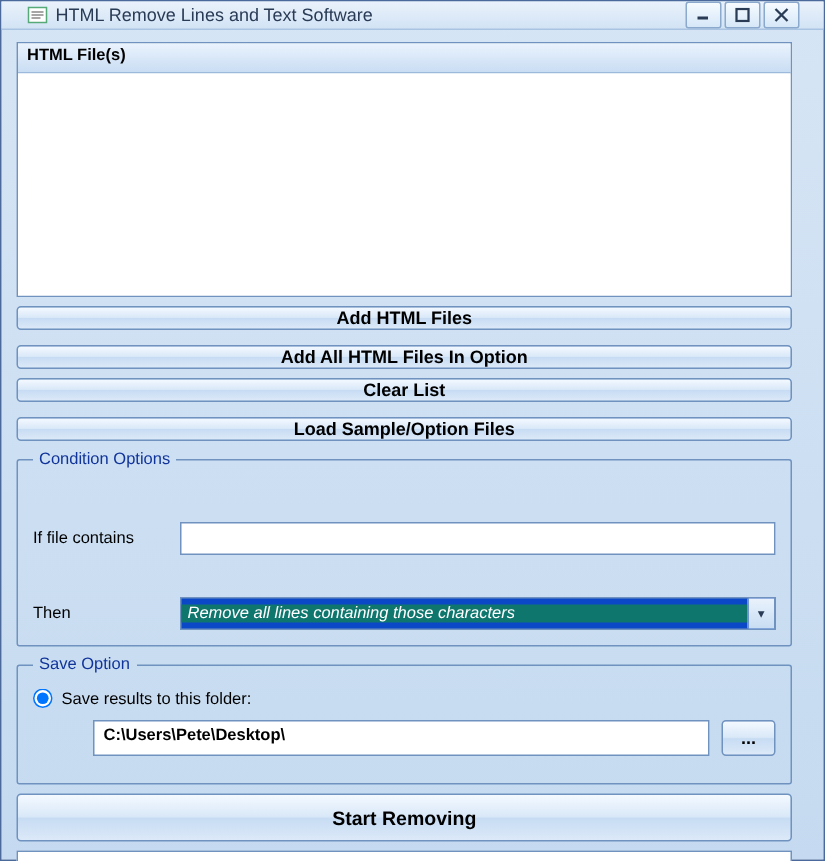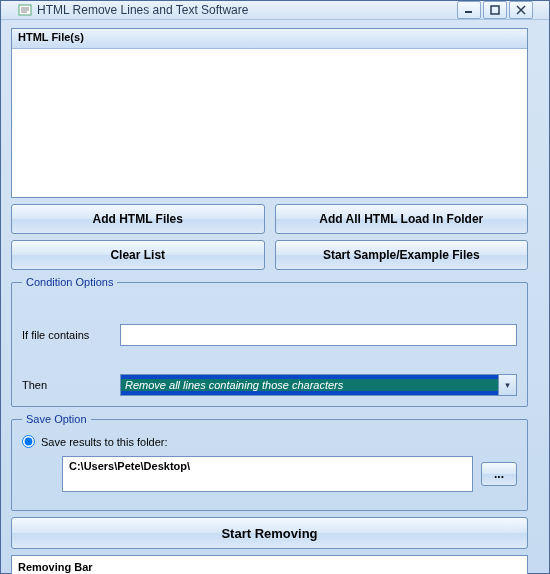--- a/index.html
+++ b/index.html
@@ -64,21 +64,21 @@
     background: linear-gradient(#eaf3fd,#c9ddf3);
     border-bottom: 1px solid #9cb9db;
     padding: 2px 6px;
     font-weight: bold;
     font-size: 11px;
     color:#000;
   }
   .file-body { flex:1; background:#fff; }
 
   .btn-row {
-    display:flex; gap:10px;
+    display:flex; gap:10px;flex-direction:column;
   }
   .btn {
     flex:1;
     height: 30px;
     background: linear-gradient(#f4f9ff,#d9e8f8 48%,#c7dcf3 52%,#dce9f8);
     border: 1px solid #6f92bf;
     border-radius: 3px;
     font-weight: bold;
     font-size: 12px;
     color:#000;
@@ -142,21 +142,21 @@
     display:flex;align-items:center;gap:6px;font-size:11px;
     margin: 2px 0;
   }
   .radio-row input { margin:0; }
   .path-row {
     display:flex; gap:8px; align-items:center;
     margin: 8px 0 8px 40px;
   }
   .pathfield {
     flex:1;
-    height: 36px;
+    height: 24px;
     border:1px solid #6f92bf;
     background:#fff;
     padding:3px 6px;
     font-size:11px;
     font-weight: bold;
   }
   .browse {
     width: 36px; height: 24px;
     background: linear-gradient(#f4f9ff,#d9e8f8 48%,#c7dcf3 52%,#dce9f8);
     border: 1px solid #6f92bf;
@@ -221,25 +221,25 @@
 
   <div class="client">
 
     <div class="file-box">
       <div class="file-header">HTML File(s)</div>
       <div class="file-body"></div>
     </div>
 
     <div class="btn-row">
       <div class="btn">Add HTML Files</div>
-      <div class="btn">Add All HTML Load In Folder</div>
+      <div class="btn">Add All HTML Files In Option</div>
     </div>
     <div class="btn-row">
       <div class="btn">Clear List</div>
-      <div class="btn">Start Sample/Example Files</div>
+      <div class="btn">Load Sample/Option Files</div>
     </div>
 
     <fieldset>
       <legend>Condition Options</legend>
       <div class="cond-row">
         <label>If file contains</label>
         <input class="textfield" type="text" value="" style="">
       </div>
       <div class="cond-row" style="margin-bottom:0">
         <label>Then</label>

